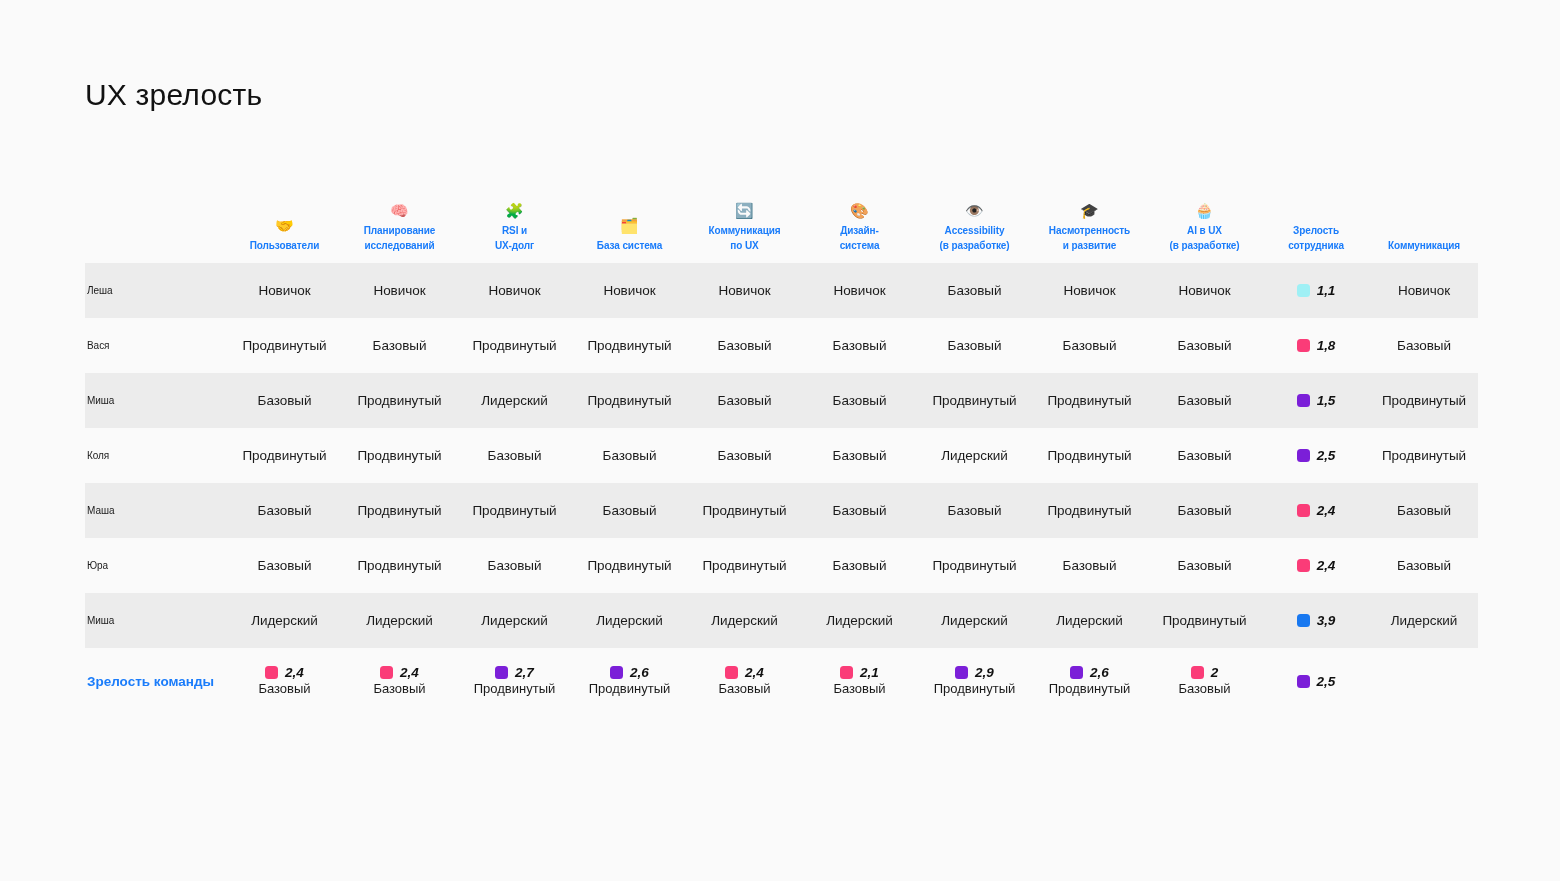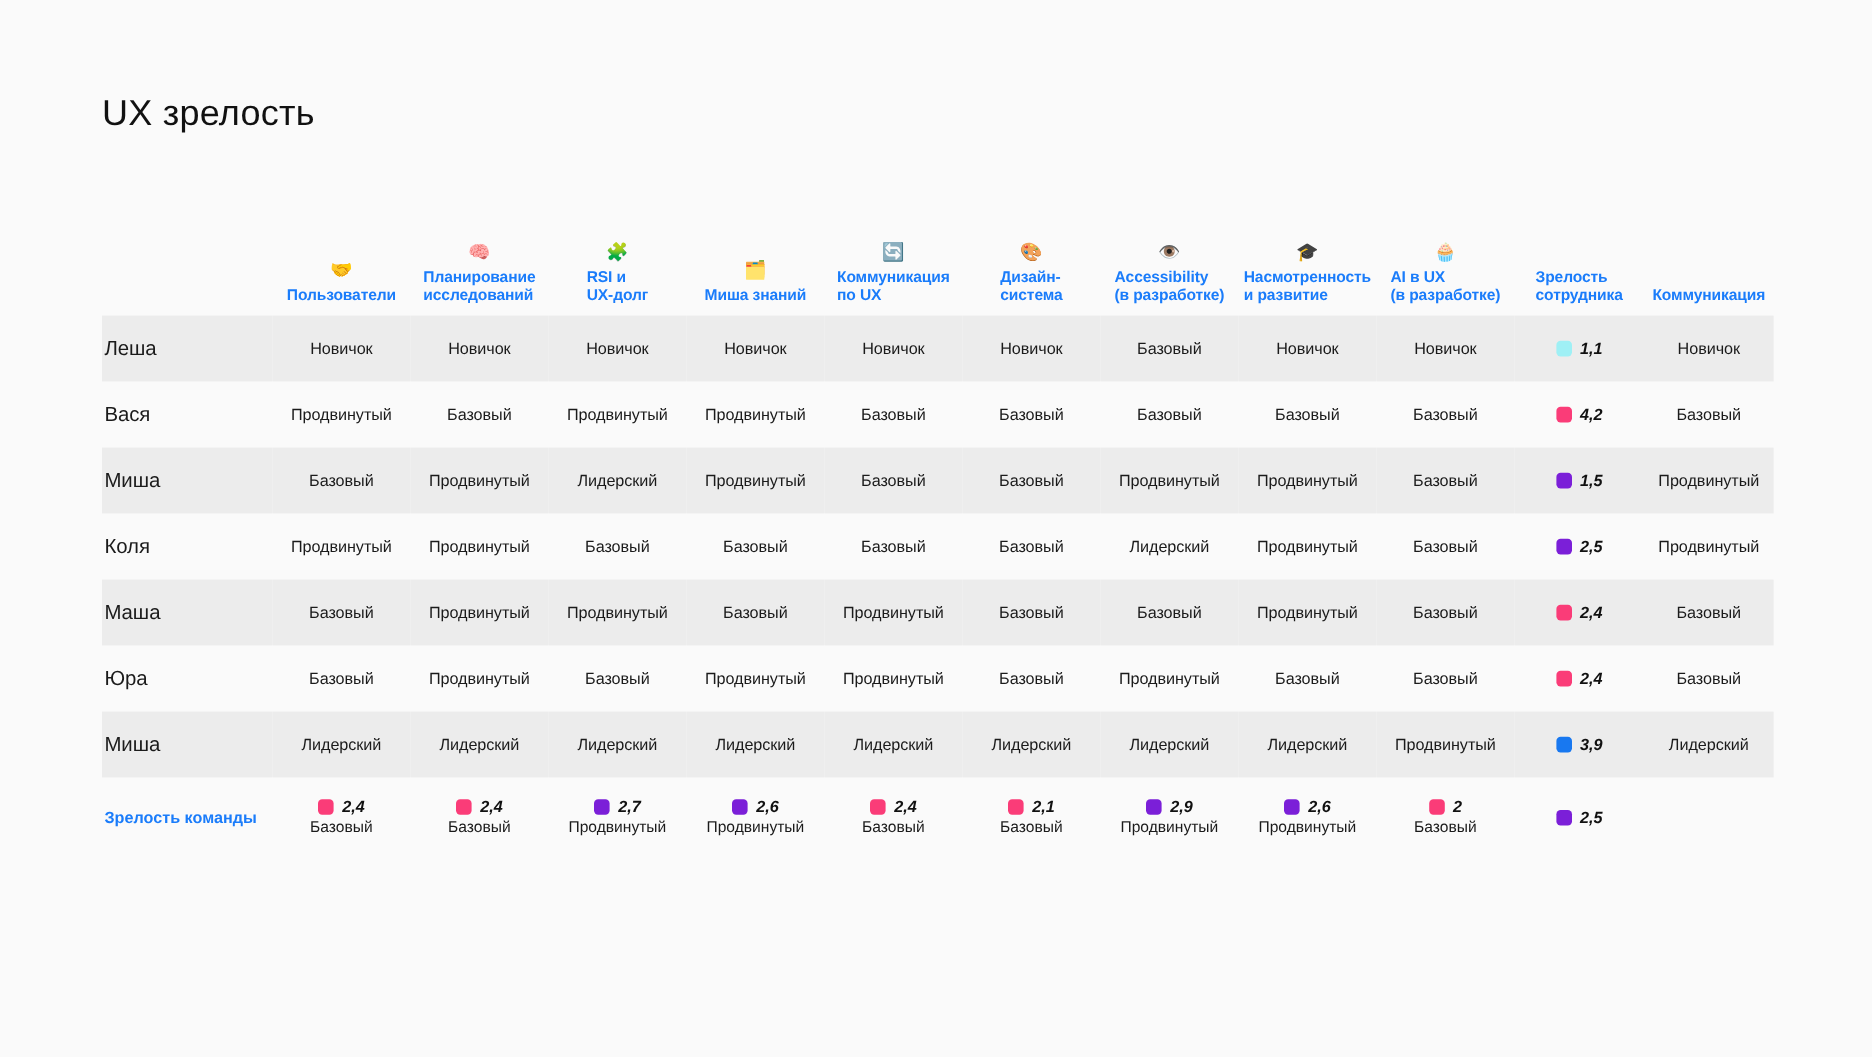--- a/index.html
+++ b/index.html
@@ -54,45 +54,45 @@
     justify-content: flex-end;
     gap: 3px;
   }
   .hicon {
     font-size: 15px;
     line-height: 16px;
     height: 17px;
   }
   .hlabel {
     color: #1A7CFA;
-    font-size: 13px;
+    font-size: 10px;
     font-weight: 700;
     line-height: 15px;
-    text-align: left;
+    text-align: center;
     white-space: pre-line;
     letter-spacing: -0.1px;
   }
 
   
   tbody tr { height: 55px; }
   tbody tr.odd  { background: #ECECEC; }
   tbody tr.even { background: #FAFAFA; margin-top: 20px; }
 
   tbody td {
     font-size: 13.5px;
     color: #1B1B1B;
     text-align: center;
     vertical-align: middle;
     padding: 0 4px;
     letter-spacing: -0.05px;
   }
   tbody td.name {
     text-align: left;
     padding-left: 2px;
-    font-size: 17px;
+    font-size: 10px;
     color: #1B1B1B;
   }
 
   .score-cell { display: flex; align-items: center; justify-content: center; gap: 7px; }
   .chip {
     width: 13px;
     height: 13px;
     border-radius: 3.5px;
     flex: none;
     display: block;
@@ -156,21 +156,21 @@
             <th>
               <div class="hcell">
                 <span class="hicon">🧩</span>
                 <span class="hlabel">RSI и
 UX-долг</span>
               </div>
             </th>
             <th>
               <div class="hcell">
                 <span class="hicon">🗂️</span>
-                <span class="hlabel">Миша знаний</span>
+                <span class="hlabel">База система</span>
               </div>
             </th>
             <th>
               <div class="hcell">
                 <span class="hicon">🔄</span>
                 <span class="hlabel">Коммуникация
 по UX</span>
               </div>
             </th>
             <th>
@@ -241,21 +241,21 @@
             <td>Продвинутый</td>
             <td>Продвинутый</td>
             <td>Базовый</td>
             <td>Базовый</td>
             <td>Базовый</td>
             <td>Базовый</td>
             <td>Базовый</td>
             <td>
               <div class="score-cell">
                 <span class="chip" style="background: rgb(250, 60, 120);"></span>
-                <span class="score-val">4,2</span>
+                <span class="score-val">1,8</span>
               </div>
             </td>
             <td>Базовый</td>
           </tr>
           <tr class="odd">
             <td class="name">Миша</td>
             <td>Базовый</td>
             <td>Продвинутый</td>
             <td>Лидерский</td>
             <td>Продвинутый</td>

